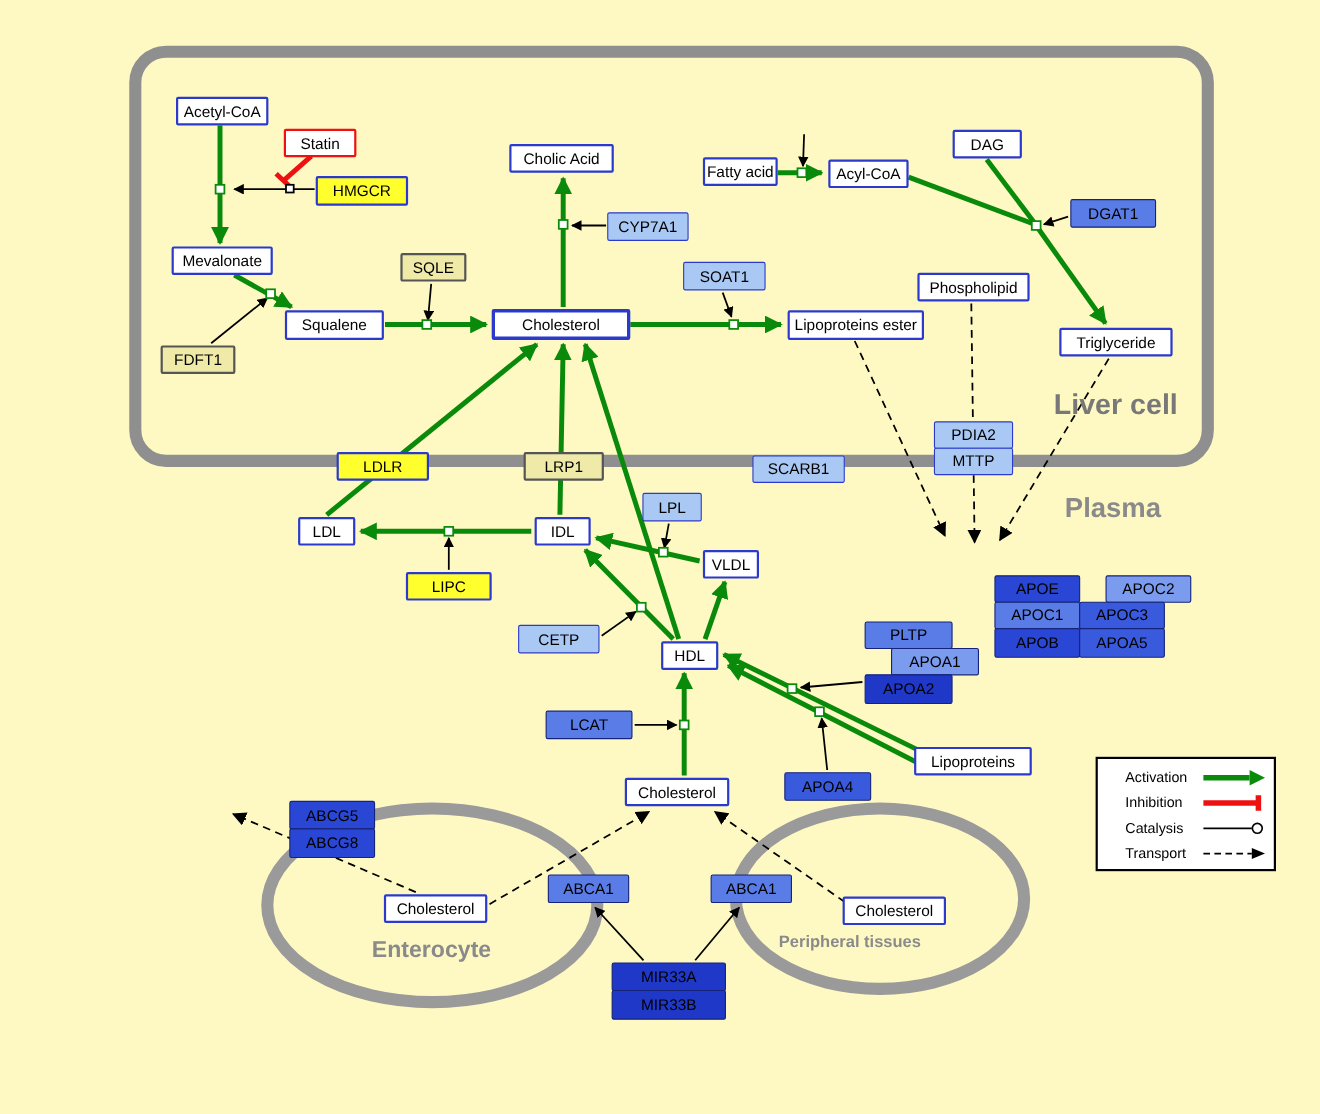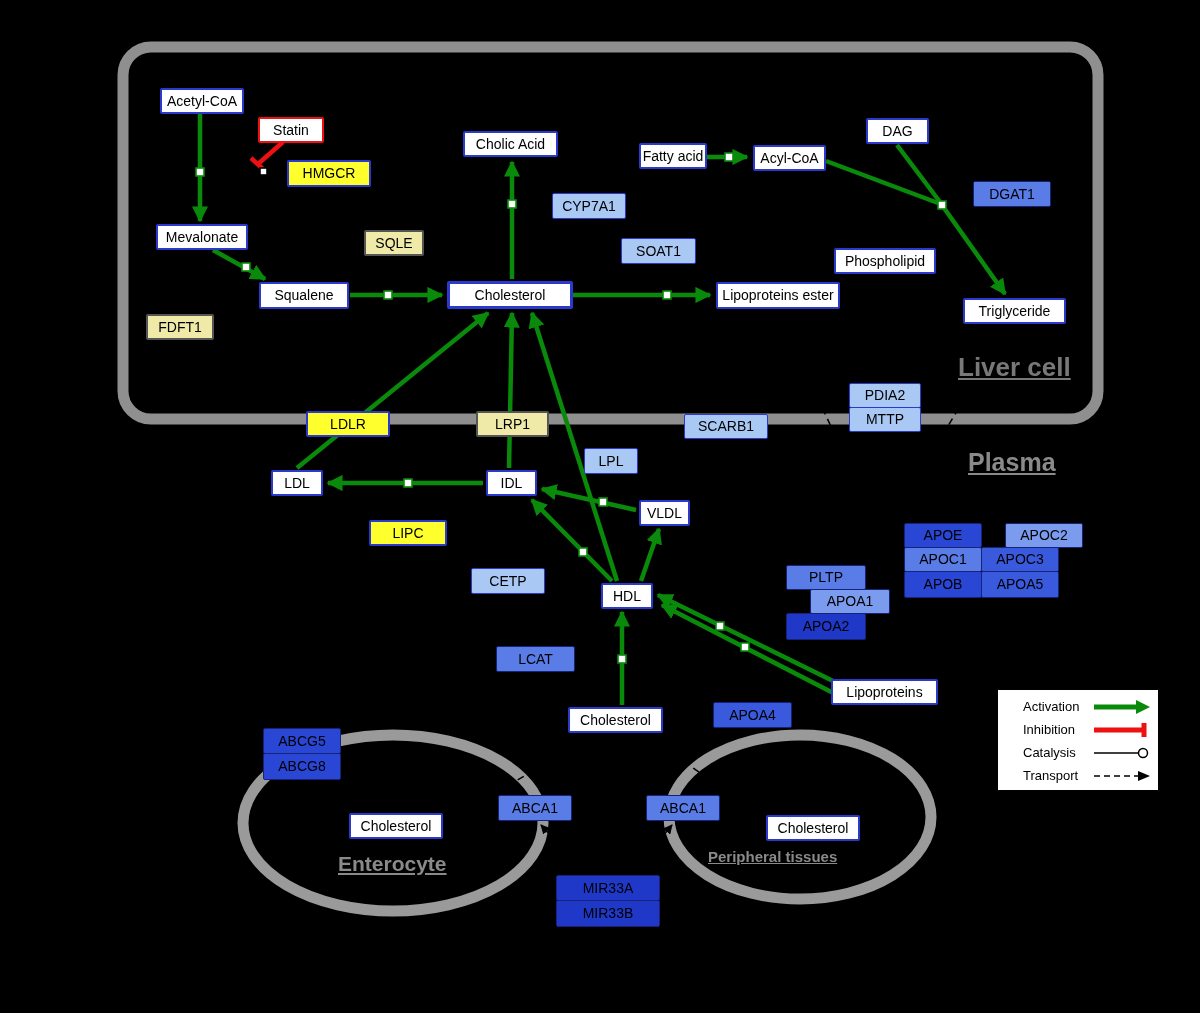--- a/index.html
+++ b/index.html
@@ -1,33 +1,33 @@
 <!DOCTYPE html>
 <html><head>
 <meta charset="utf-8">
 <style>
   html,body{margin:0;padding:0;background:#fff;}
-  #canvas{position:relative;width:1200px;height:1013px;background:#000000;overflow:hidden;
+  #canvas{position:relative;width:1200px;height:1013px;background:#fef9c3;overflow:hidden;
           font-family:"Liberation Sans",sans-serif;}
   #edges{position:absolute;left:0;top:0;width:1200px;height:1013px;}
   .node{position:absolute;display:flex;align-items:center;justify-content:center;
         box-sizing:border-box;text-align:center;font-size:14px;color:#000;
         background:#fff;border:2px solid #2b3acc;border-radius:2px;line-height:1.15;z-index:3;}
   .metab-strong{border-width:3px;}
   .red-border{border-color:#ee1111;}
   .yellow{background:#ffff2e;border-color:#2b3acc;}
   .paleyellow{background:#f0eaa8;border:2px solid #555;}
   .lightblue{background:#a9c9f4;border:1.5px solid #2b3acc;}
   .blue1{background:#5a7ce6;border:1.5px solid #15237a;}
   .blue2{background:#3a5ade;border:1.5px solid #15237a;}
   .blue3{background:#2a46d4;border:1.5px solid #15237a;}
   .blue4{background:#7b9bee;border:1.5px solid #15237a;margin-left:24px;}
   .blue5{background:#2038c8;border:1.5px solid #15237a;}
   .small-font{font-size:13.5px;}
-  .complabel{position:absolute;font-weight:bold;color:#8a8a8a;z-index:2;text-decoration:underline;}
+  .complabel{position:absolute;font-weight:bold;color:#8a8a8a;z-index:2;}
   #liver-label{left:958px;top:352px;font-size:26px;color:#787878;}
   #plasma-label{left:968px;top:448px;font-size:25px;}
   #entero-label{left:338px;top:852px;font-size:21px;}
   #periph-label{left:708px;top:848px;font-size:15px;}
   .legend{position:absolute;left:996px;top:688px;width:164px;height:104px;background:#fff;
           border:2px solid #000;box-sizing:border-box;padding:5px 6px 5px 25px;z-index:4;}
   .legend-row{display:flex;align-items:center;justify-content:space-between;height:23px;
               font-size:13px;color:#000;}
   .legend-row svg{flex:0 0 auto;}
 </style>

